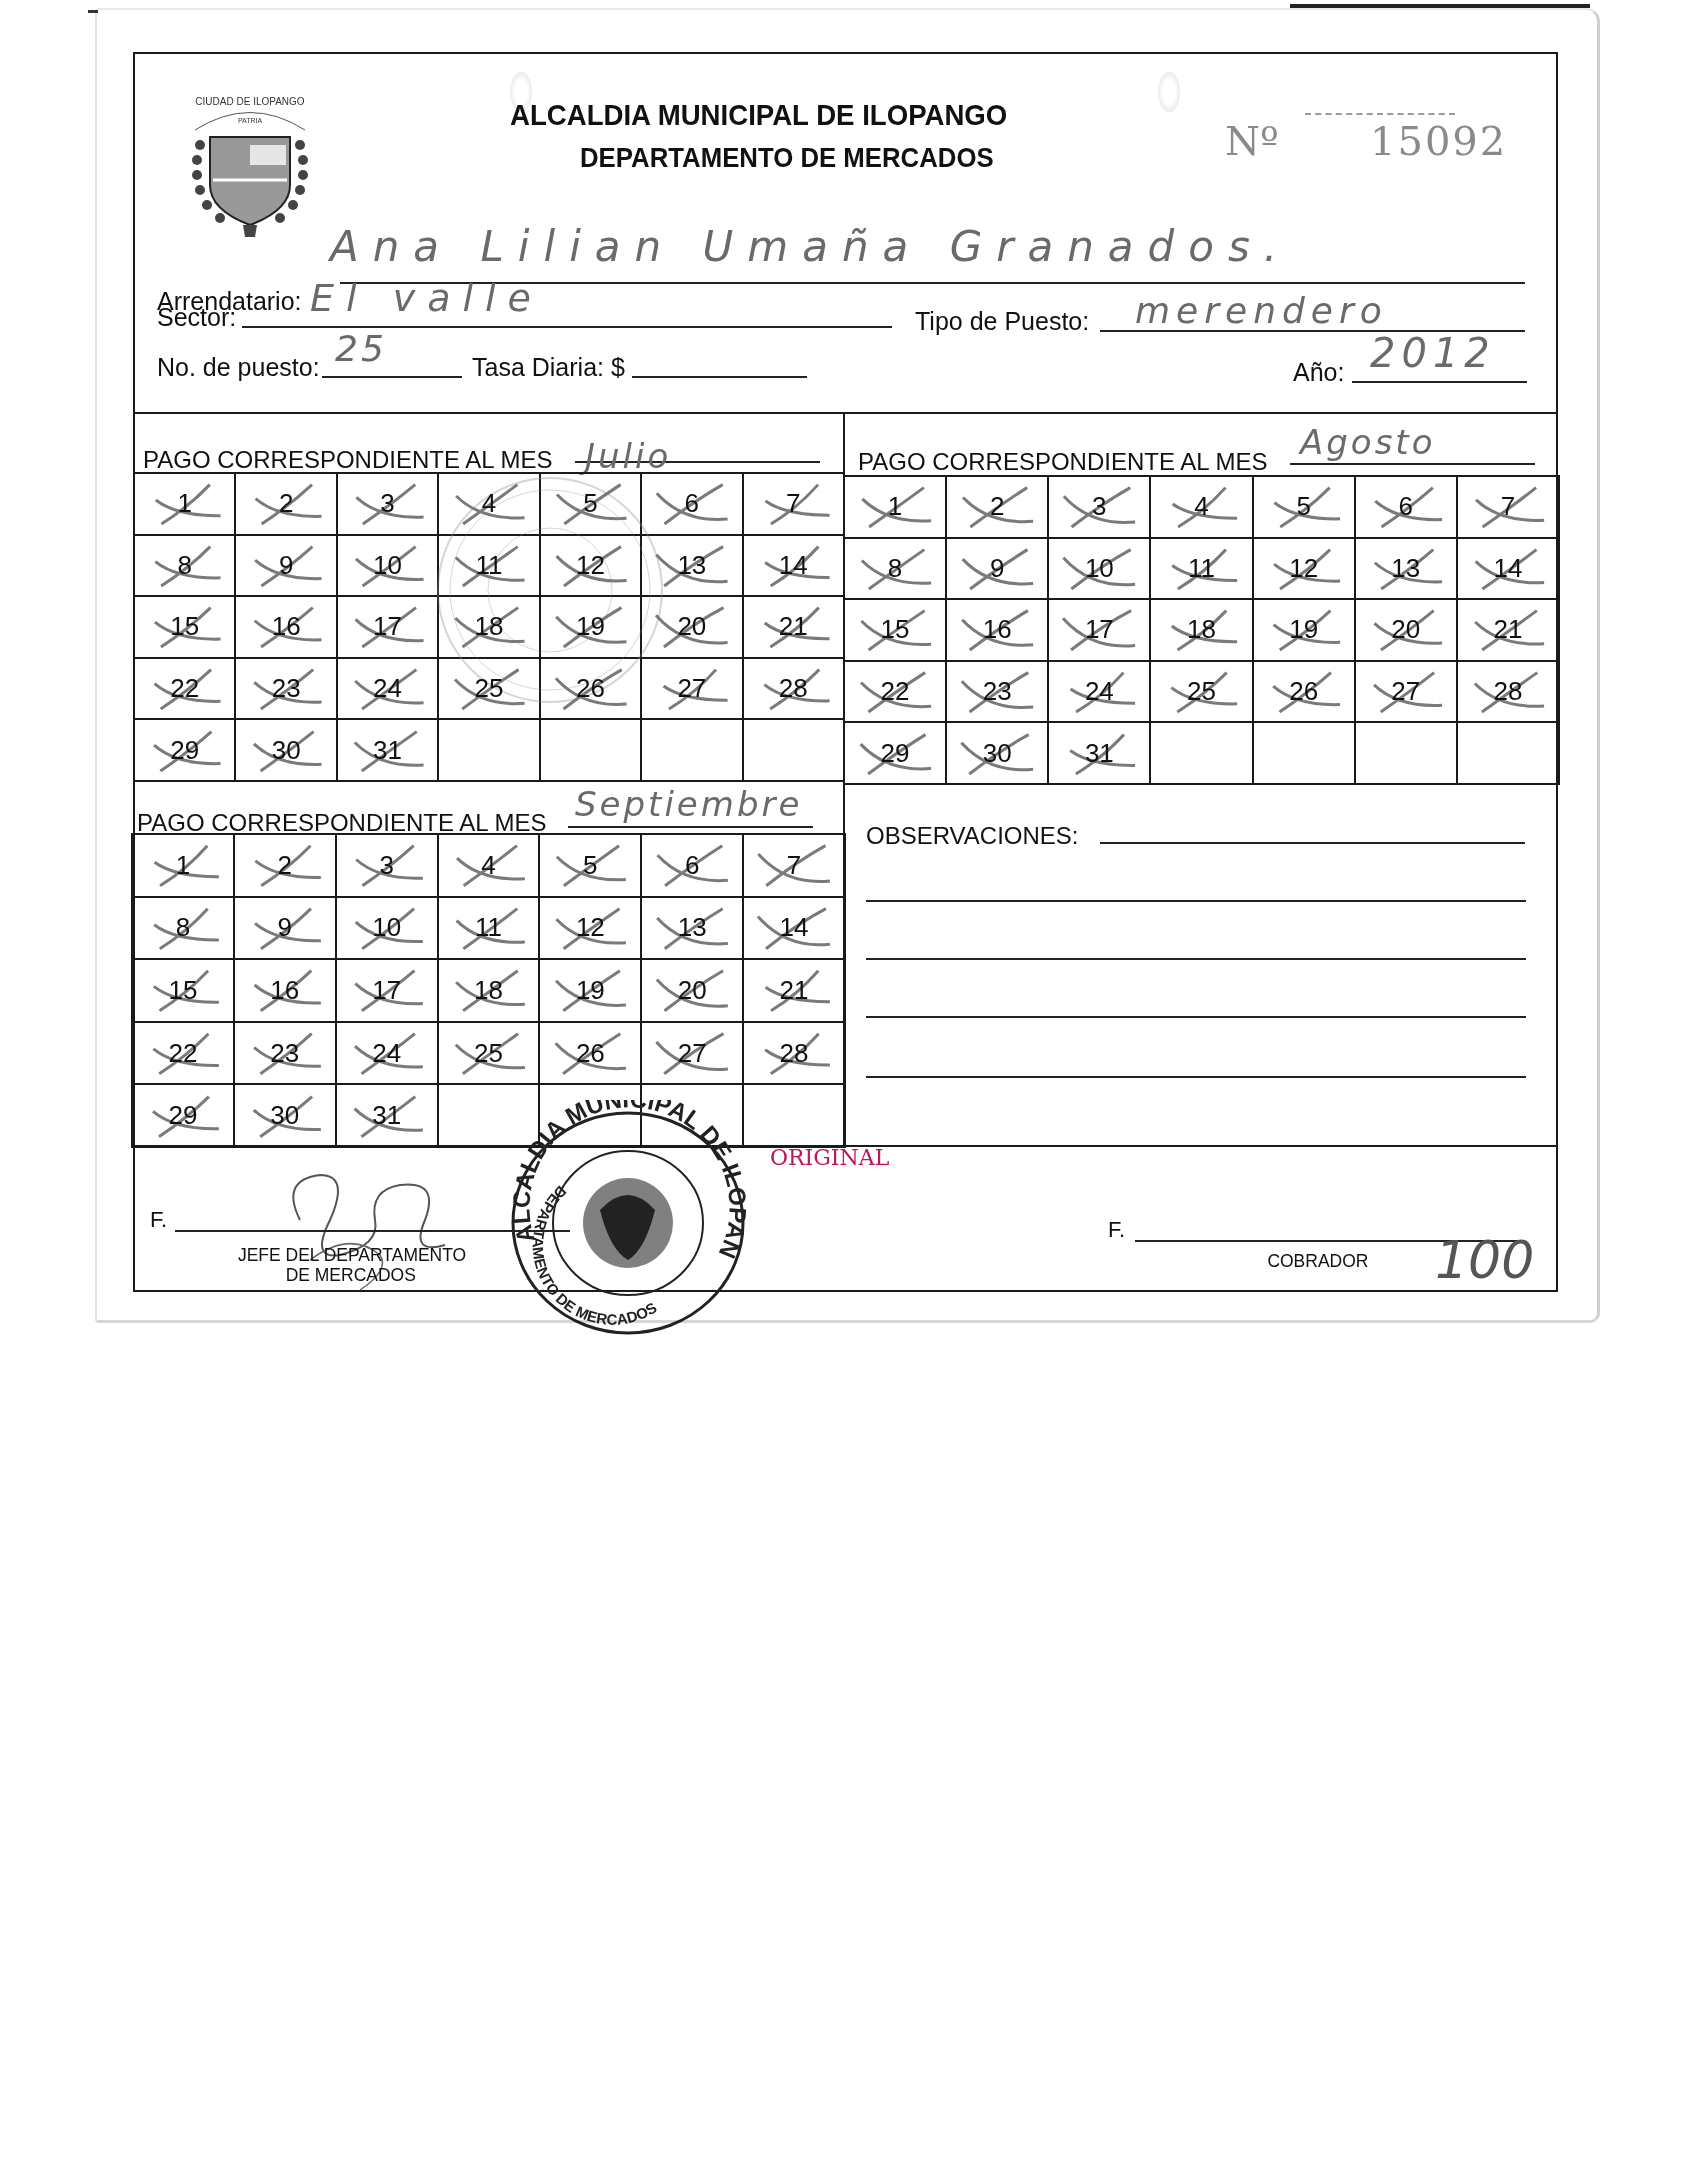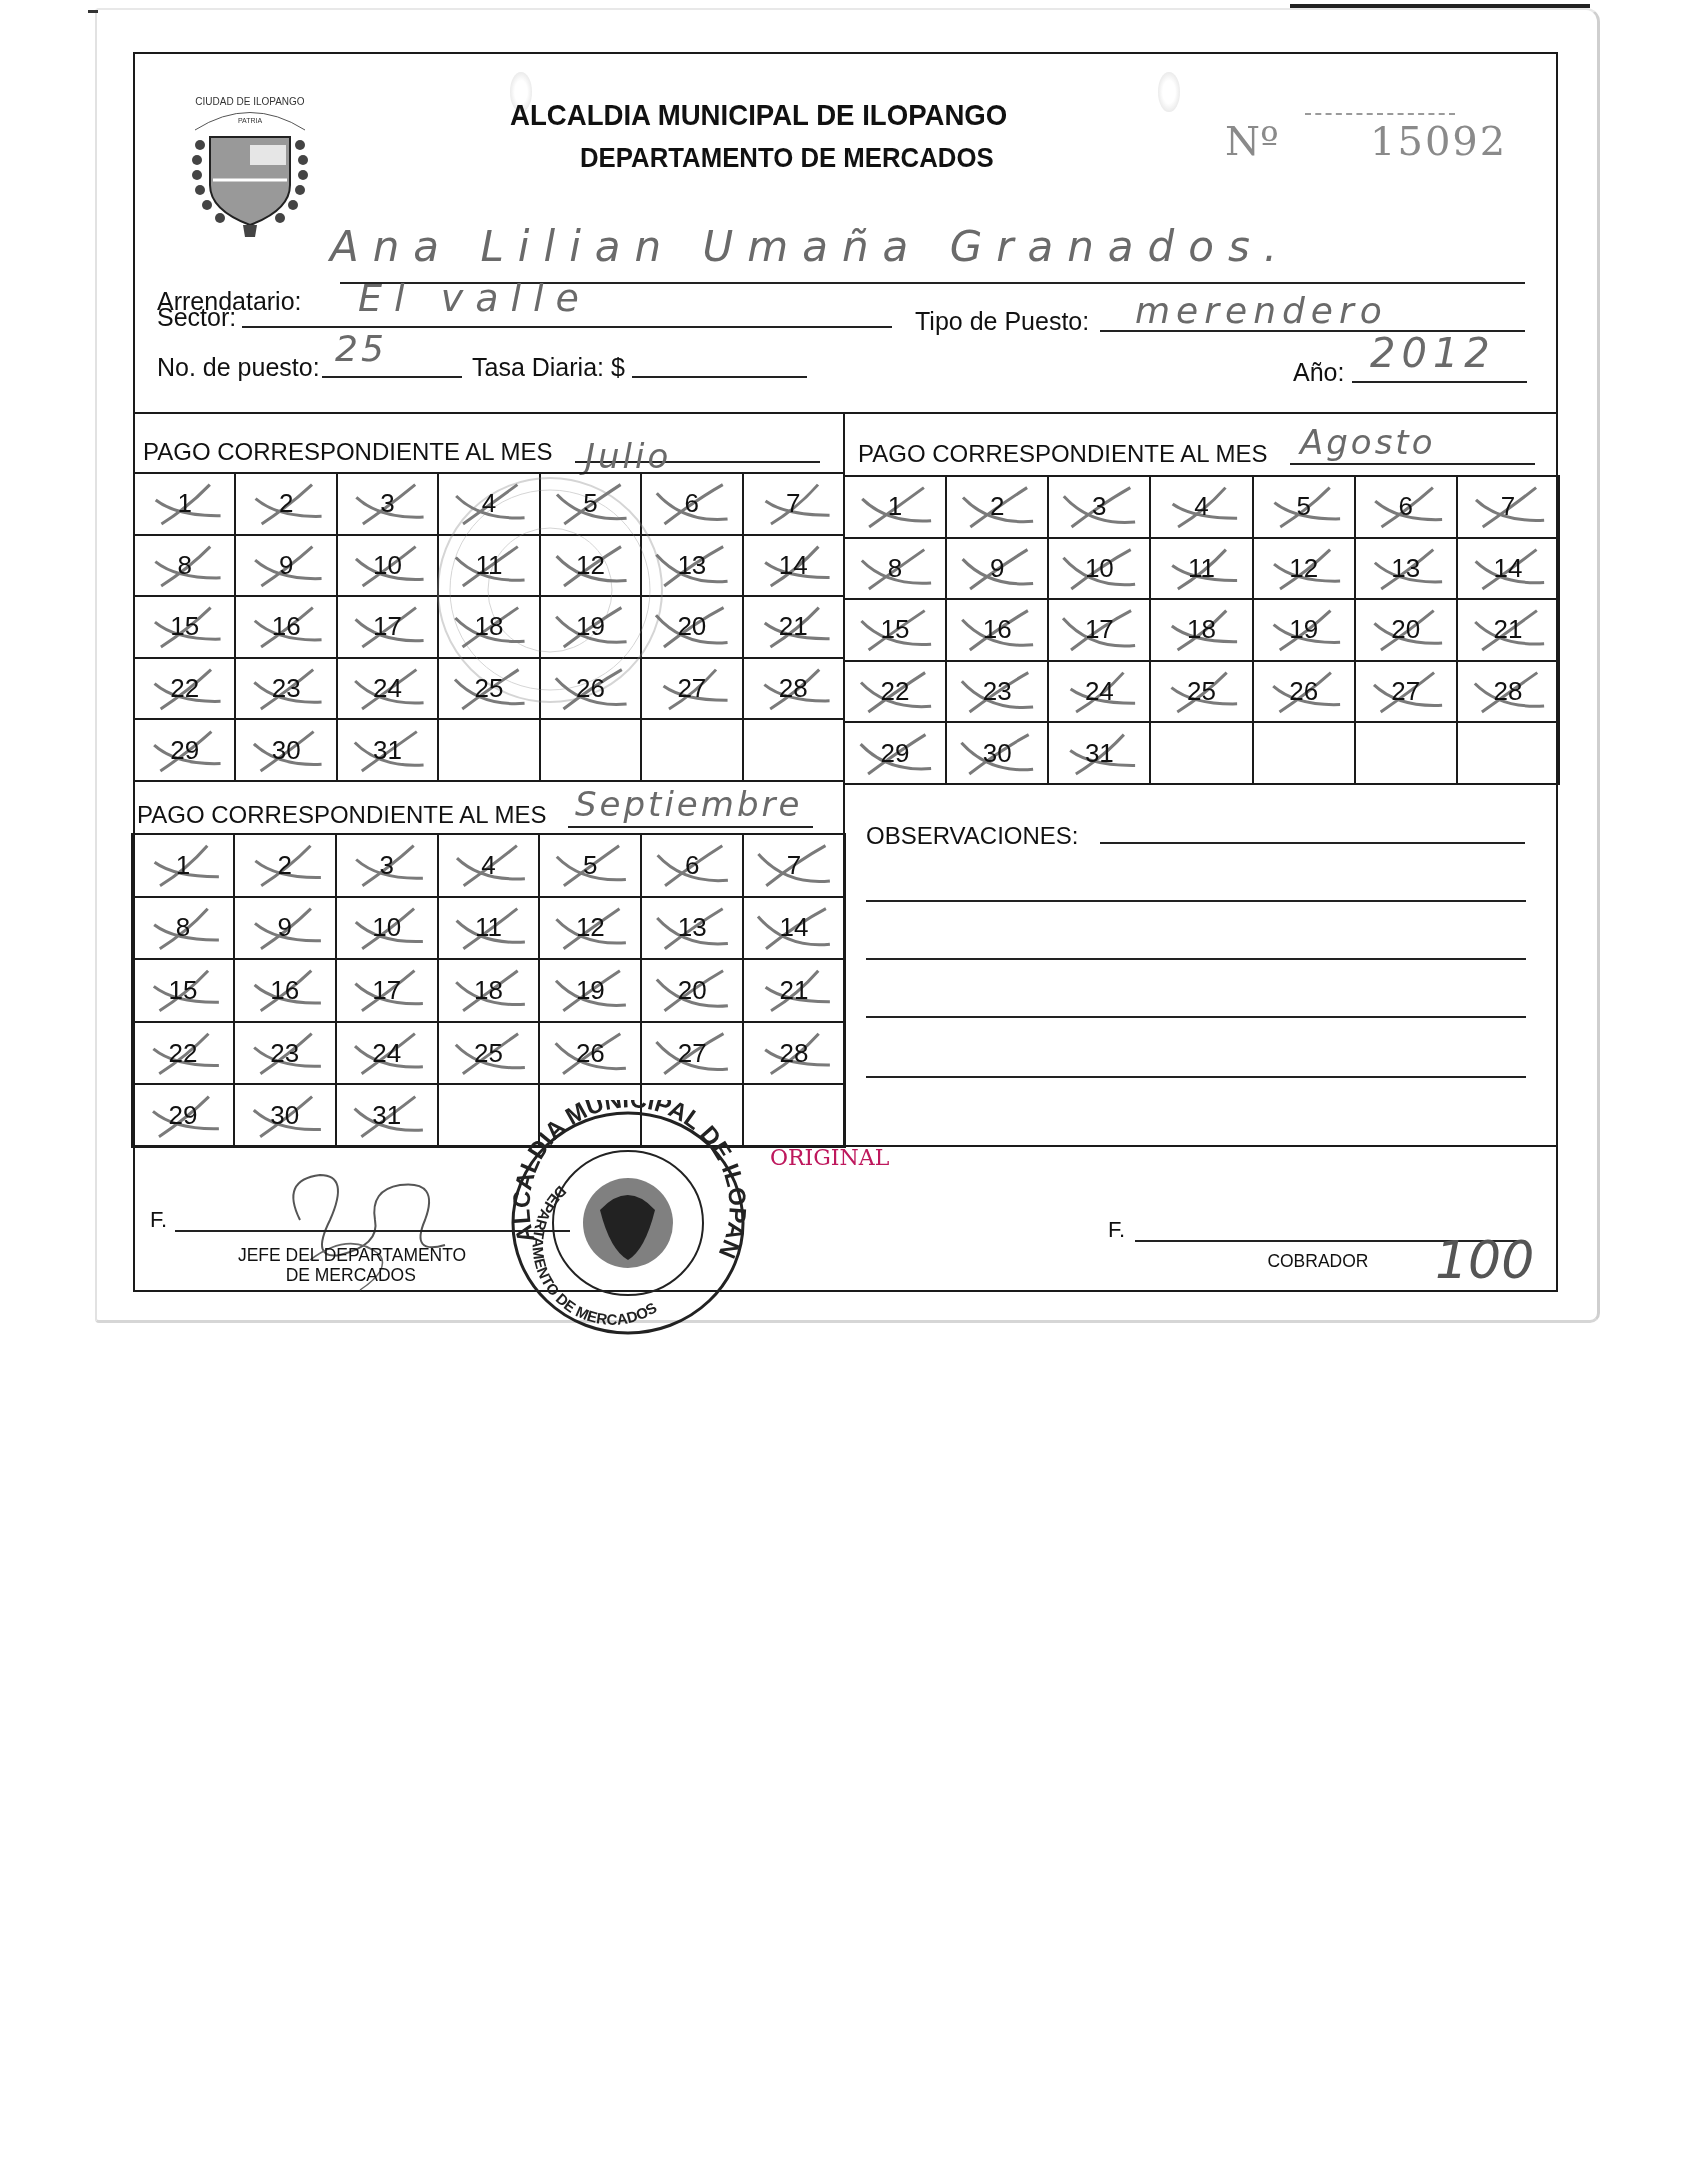--- a/index.html
+++ b/index.html
@@ -30,21 +30,21 @@
     .folio-num { position: absolute; left: 1370px; top: 118px; font-family: "DejaVu Serif", serif;
                  font-size: 40px; color: #8a8a8a; letter-spacing: 2px; }
     .punch { position: absolute; width: 22px; height: 40px; border-radius: 50%;
              background: radial-gradient(ellipse at center, #fff 40%, #d8d8d8 100%); }
 
     
     .field-label { position: absolute; font-size: 25px; white-space: nowrap; }
     .field-line { position: absolute; border-bottom: 2px solid #222; height: 0; }
     .hand { position: absolute; font-family: "DejaVu Sans", sans-serif; font-style: italic; font-weight: 200;
             color: #6a6a6a; white-space: nowrap; letter-spacing: 3px; }
-    .block-head { position: absolute; font-size: 24px; white-space: nowrap; }
+    .block-head { position: absolute; font-size: 24px; white-space: nowrap; margin-top: 8px; }
     .grid { position: absolute; display: grid; grid-template-columns: repeat(7, 1fr);
             border-top: 2px solid #1a1a1a; border-left: 2px solid #1a1a1a; box-sizing: border-box; }
     .cell { border-right: 2px solid #1a1a1a; border-bottom: 2px solid #1a1a1a; position: relative;
             display: flex; align-items: center; justify-content: center; font-size: 26px; }
     .cell .num { position: relative; z-index: 2; }
     .cell .tick { position: absolute; left: 10%; top: 12%; width: 80%; height: 76%; z-index: 1; pointer-events: none; }
 
     .vdiv { position: absolute; border-left: 2px solid #1a1a1a; }
     .hdiv { position: absolute; border-top: 2px solid #1a1a1a; }
 
@@ -102,21 +102,21 @@
 <div class="folio-dashes"></div>
 <div class="folio-label">Nº</div>
 <div class="folio-num">15092</div>
 
 <div class="field-label" style="left:157px;top:253px;margin-top:34px;">Arrendatario:</div>
 <div class="field-line" style="left:340px;top:282px;width:1185px;"></div>
 <div class="hand" style="left:330px;top:222px;font-size:42px;letter-spacing:14px;">Ana Lilian Umaña Granados.</div>
 
 <div class="field-label" style="left:157px;top:303px;">Sector:</div>
 <div class="field-line" style="left:242px;top:326px;width:650px;"></div>
-<div class="hand" style="left:310px;top:276px;font-size:38px;letter-spacing:12px;margin-left:48px;">El valle</div>
+<div class="hand" style="left:310px;top:276px;font-size:38px;letter-spacing:12px;">El valle</div>
 
 <div class="field-label" style="left:915px;top:307px;">Tipo de Puesto:</div>
 <div class="field-line" style="left:1100px;top:330px;width:425px;"></div>
 <div class="hand" style="left:1135px;top:290px;font-size:36px;letter-spacing:6px;">merendero</div>
 
 <div class="field-label" style="left:157px;top:353px;">No. de puesto:</div>
 <div class="field-line" style="left:322px;top:376px;width:140px;"></div>
 <div class="hand" style="left:335px;top:328px;font-size:36px;">25</div>
 
 <div class="field-label" style="left:472px;top:353px;">Tasa Diaria: $</div>

